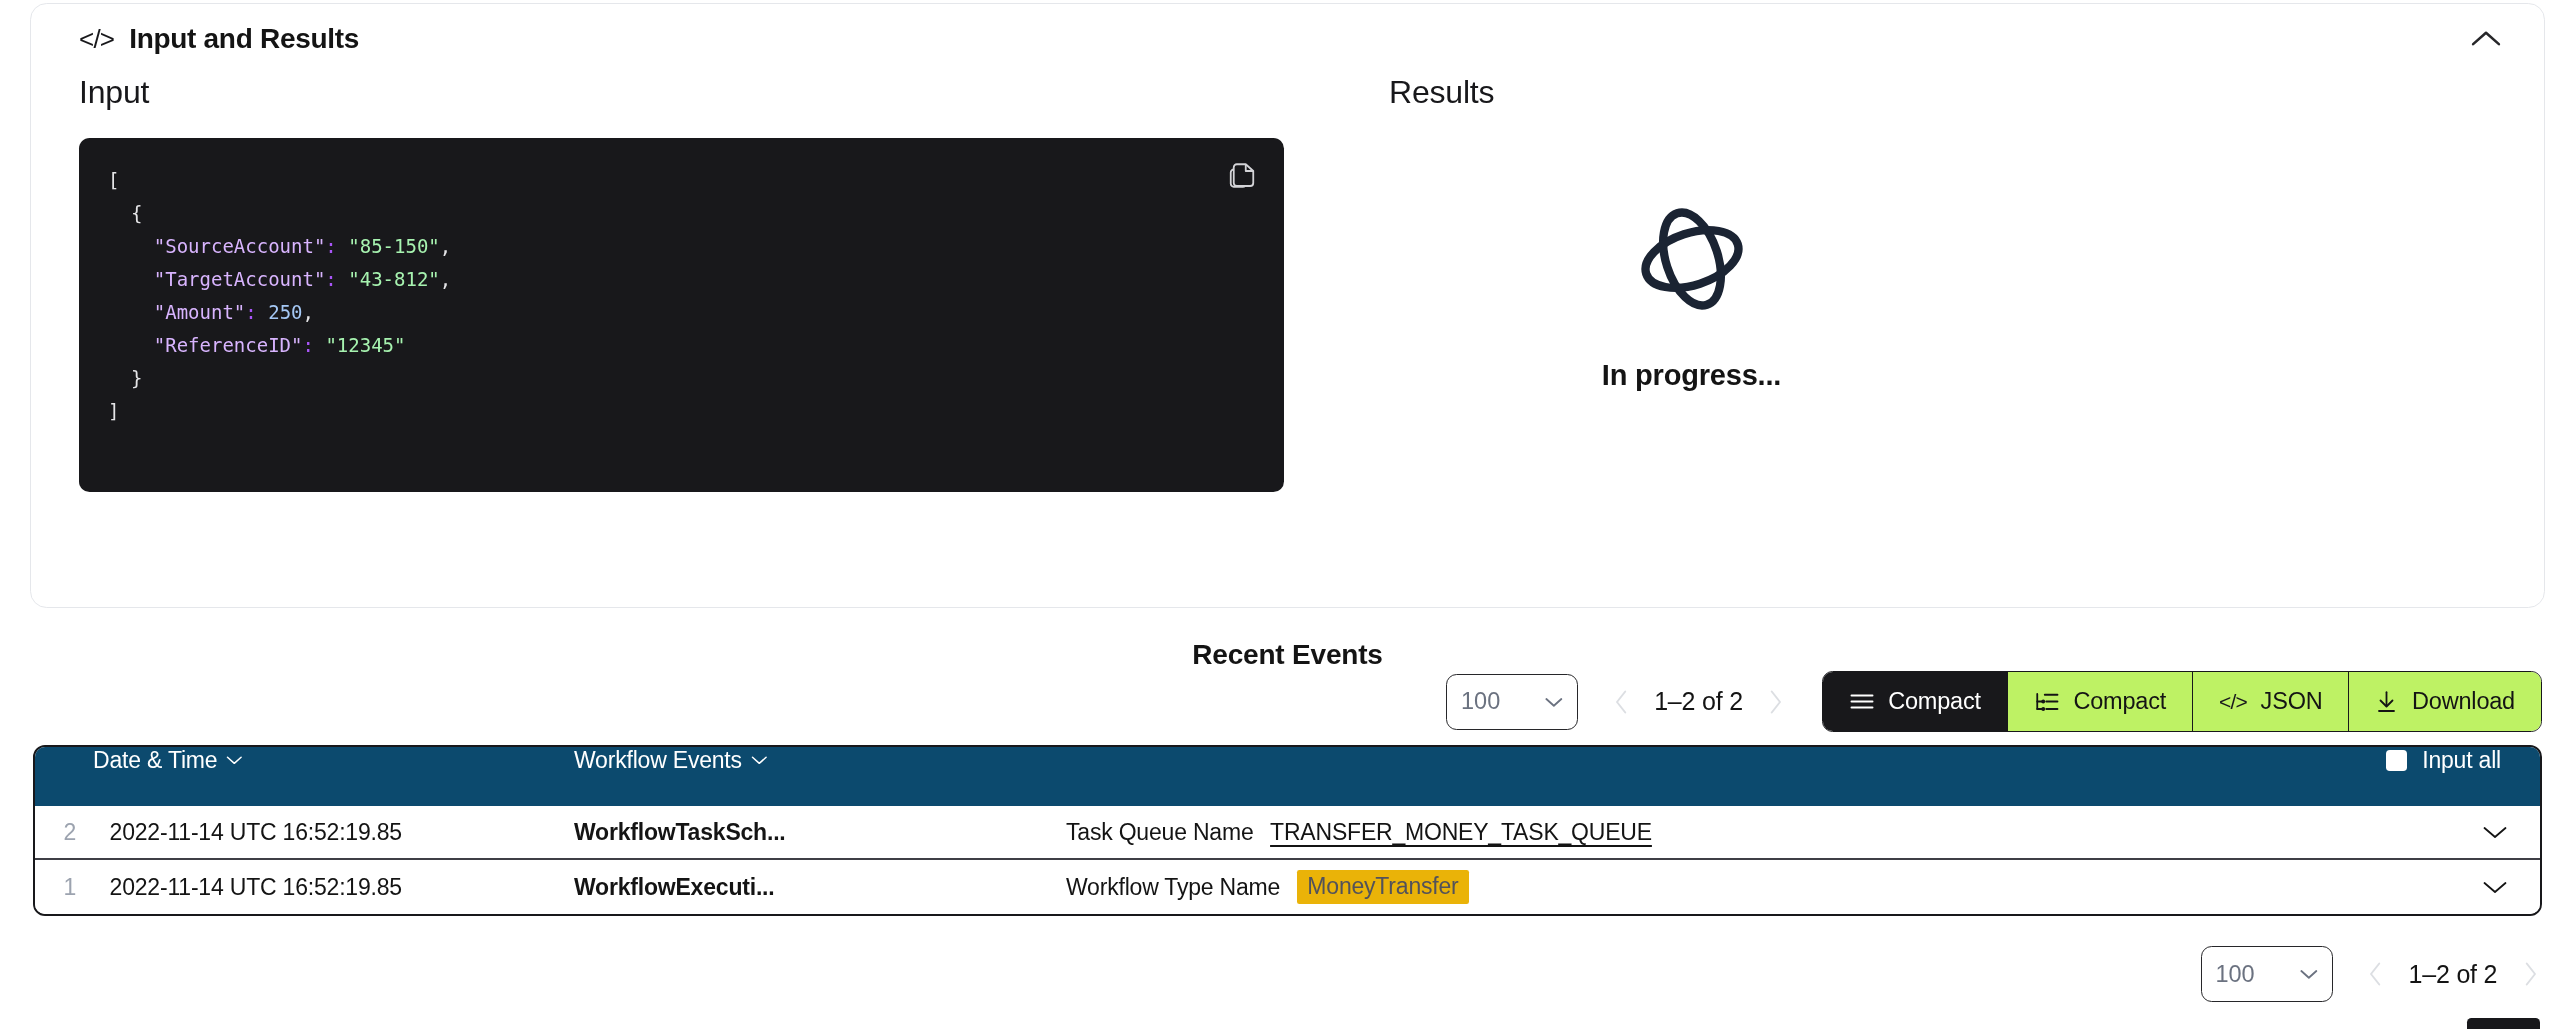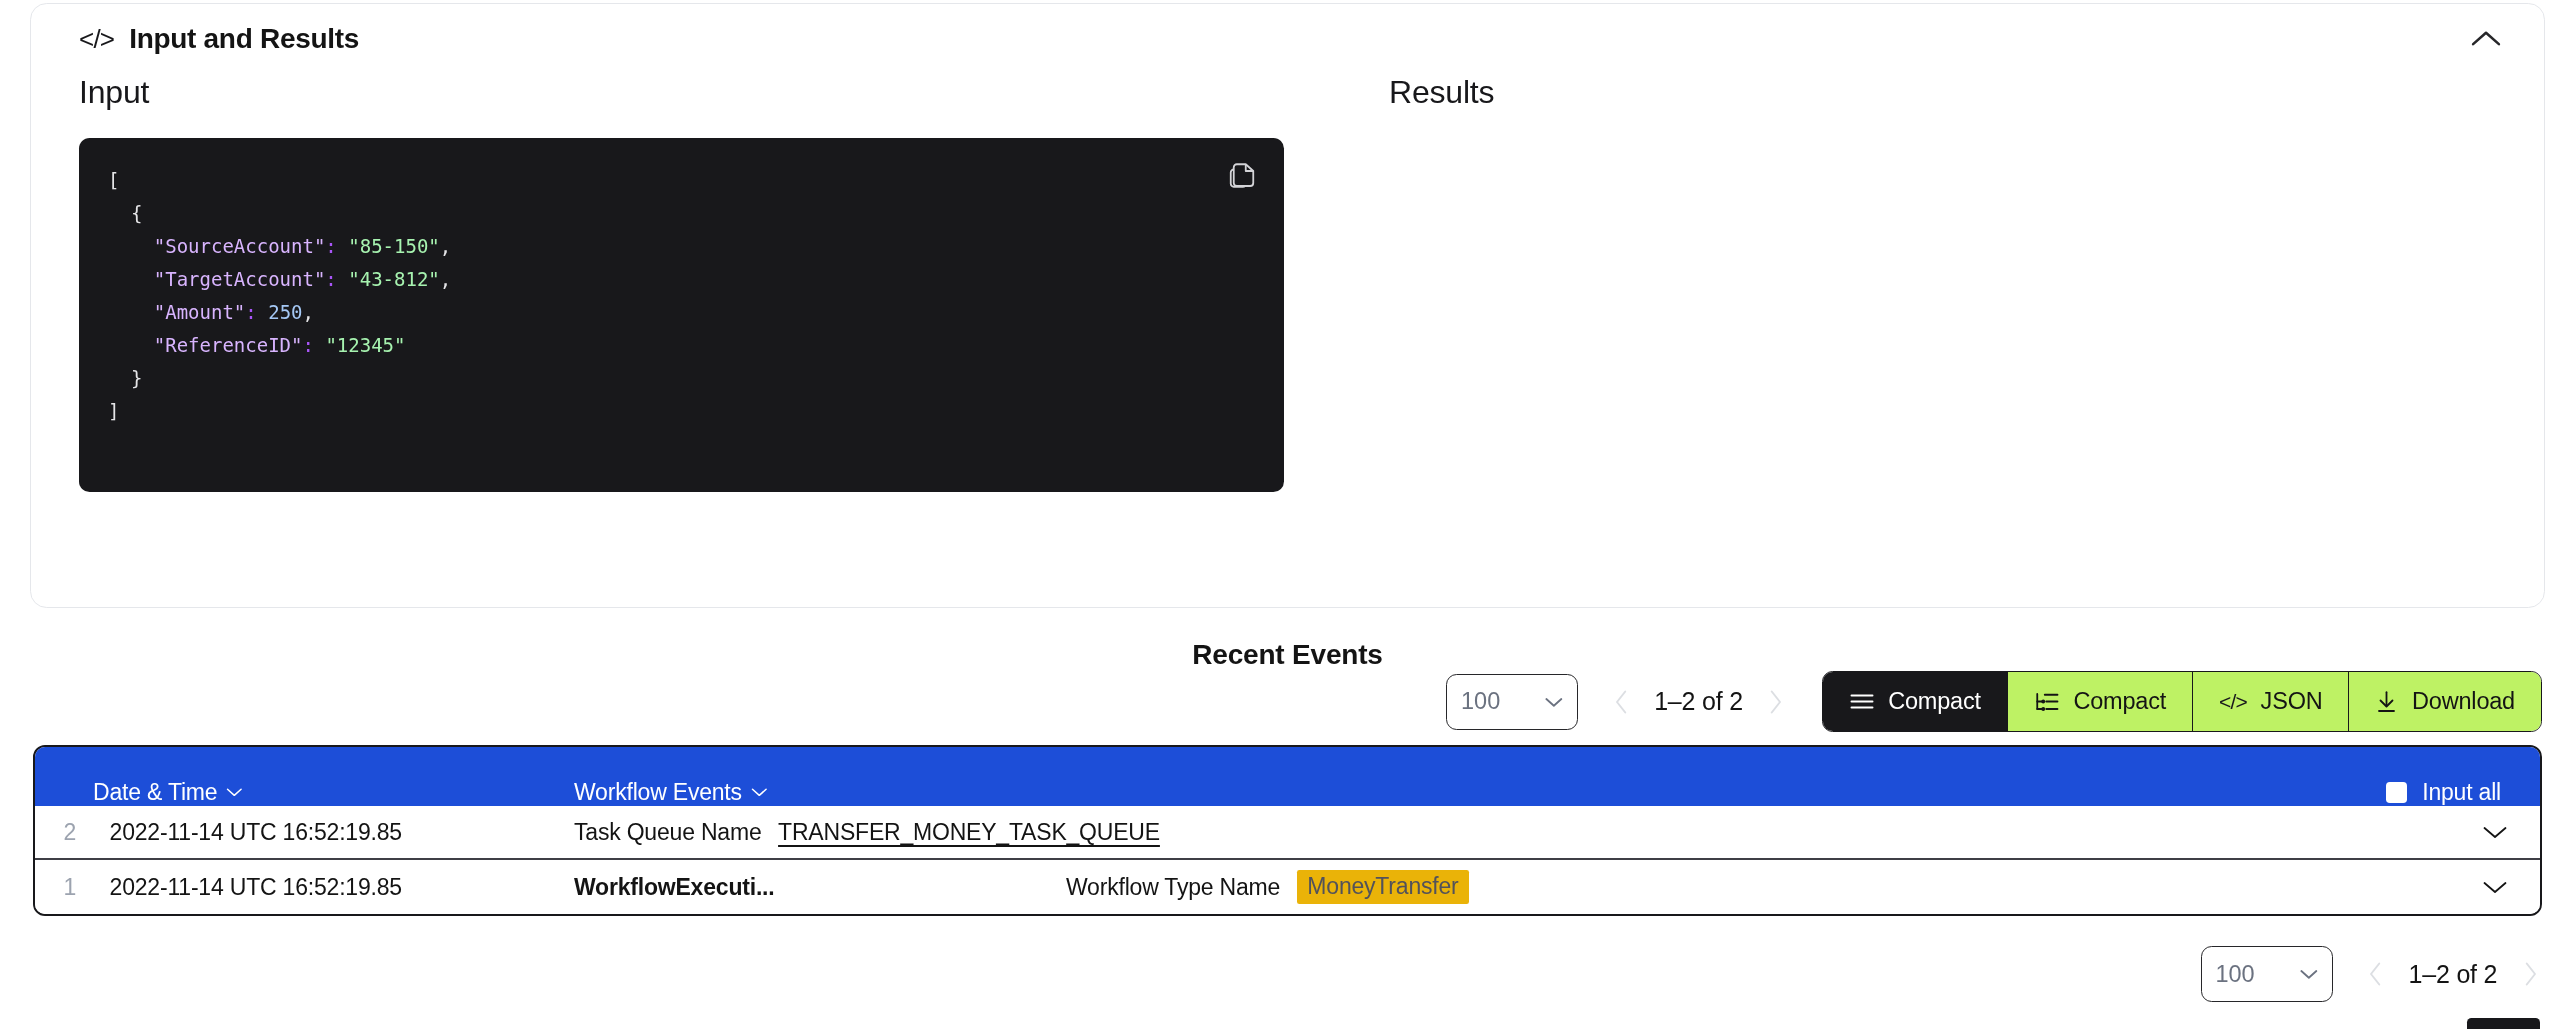--- a/index.html
+++ b/index.html
@@ -219,23 +219,23 @@
     left: 33px;
     top: 745px;
     width: 2509px;
     border: 2.3px solid #18181b;
     border-radius: 12px;
     overflow: hidden;
     background: #fff;
   }
   .tr-head {
     display: flex;
-    align-items: flex-end;
+    align-items: flex-start;
     height: 59px;
-    background: #1d4ed8;
+    background: #0c4a6e;
     color: #ffffff;
     font-size: 23px;
     letter-spacing: -0.2px;
   }
   .th-idx   { width: 58px; }
   .th-date  { width: 481px; display: flex; align-items: center; gap: 9px; }
   .th-event { width: 492px; display: flex; align-items: center; gap: 9px; }
   .th-spacer{ flex: 1; }
   .th-expand{
     display: flex; align-items: center; gap: 15px;
@@ -362,20 +362,29 @@
     <span class="tok-key">"TargetAccount"</span><span class="tok-colon">:</span><span class="tok-punct"> </span><span class="tok-str">"43-812"</span><span class="tok-punct">,</span>
     <span class="tok-key">"Amount"</span><span class="tok-colon">:</span><span class="tok-punct"> </span><span class="tok-num">250</span><span class="tok-punct">,</span>
     <span class="tok-key">"ReferenceID"</span><span class="tok-colon">:</span><span class="tok-punct"> </span><span class="tok-str">"12345"</span>
   <span class="tok-punct">}</span>
 <span class="tok-punct">]</span></pre>
         </div>
       </div>
 
       <div class="io-col-results">
         <div class="col-label">Results</div>
+        <div class="results-state">
+          <svg class="temporal-mark" viewBox="0 0 100 100">
+            <g transform="rotate(-18 50 50)" fill="none" stroke="#1b2433" stroke-width="6.4" stroke-linecap="round">
+              <ellipse cx="50" cy="50" rx="20" ry="37"></ellipse>
+              <ellipse cx="50" cy="50" rx="37" ry="20"></ellipse>
+            </g>
+          </svg>
+          <div class="results-text">In progress...</div>
+        </div>
       </div>
 
     </div>
   </section>
 
   <div class="events-head">
     <div class="events-title">Recent Events</div>
 
     <div class="events-toolbar">
 
@@ -468,20 +477,21 @@
       <div class="th-spacer"></div>
       <div class="th-expand">
         <span class="checkbox-sq"></span>
         <span>Input all</span>
       </div>
     </div>
 
     <div class="tr">
       <div class="td-idx">2</div>
       <div class="td-date">2022-11-14 UTC 16:52:19.85</div>
+      <div class="td-event">WorkflowTaskSch...</div>
       <div class="td-detail">
         <span>Task Queue Name</span>
         <span class="detail-link">TRANSFER_MONEY_TASK_QUEUE</span>
       </div>
       <div class="td-chev">
         <svg width="26" height="15" viewBox="0 0 34 20">
           <polyline points="3,4 17,16 31,4" fill="none" stroke="#141414" stroke-width="2.4" stroke-linecap="round" stroke-linejoin="round"></polyline>
         </svg>
       </div>
     </div>

